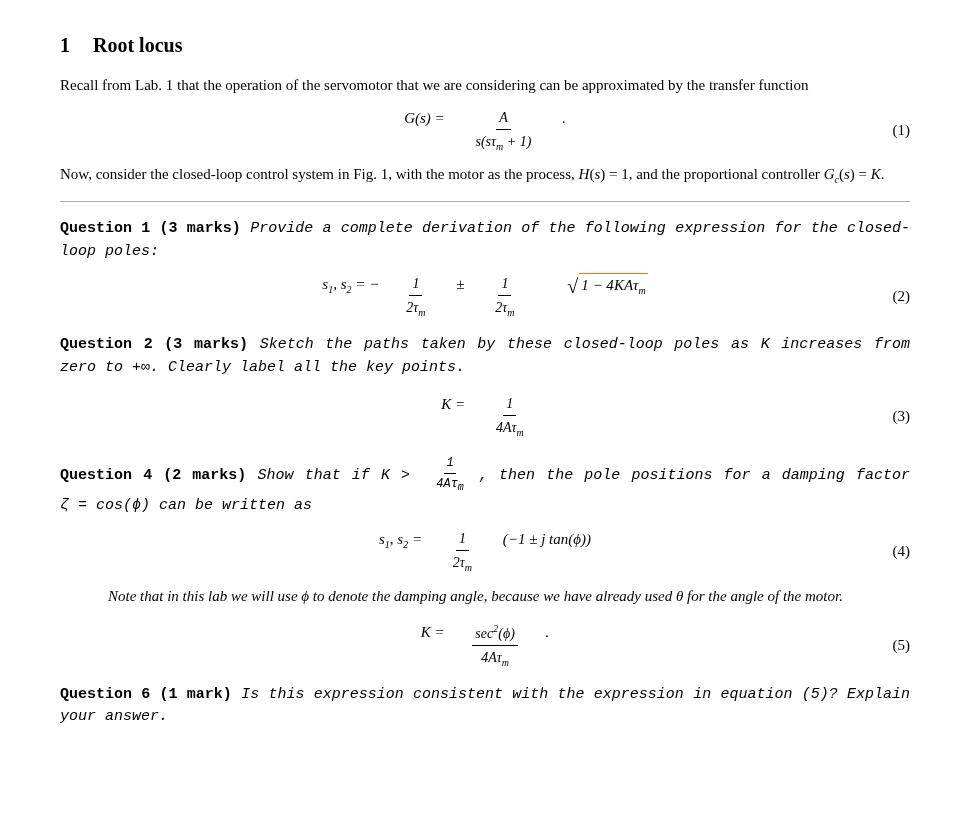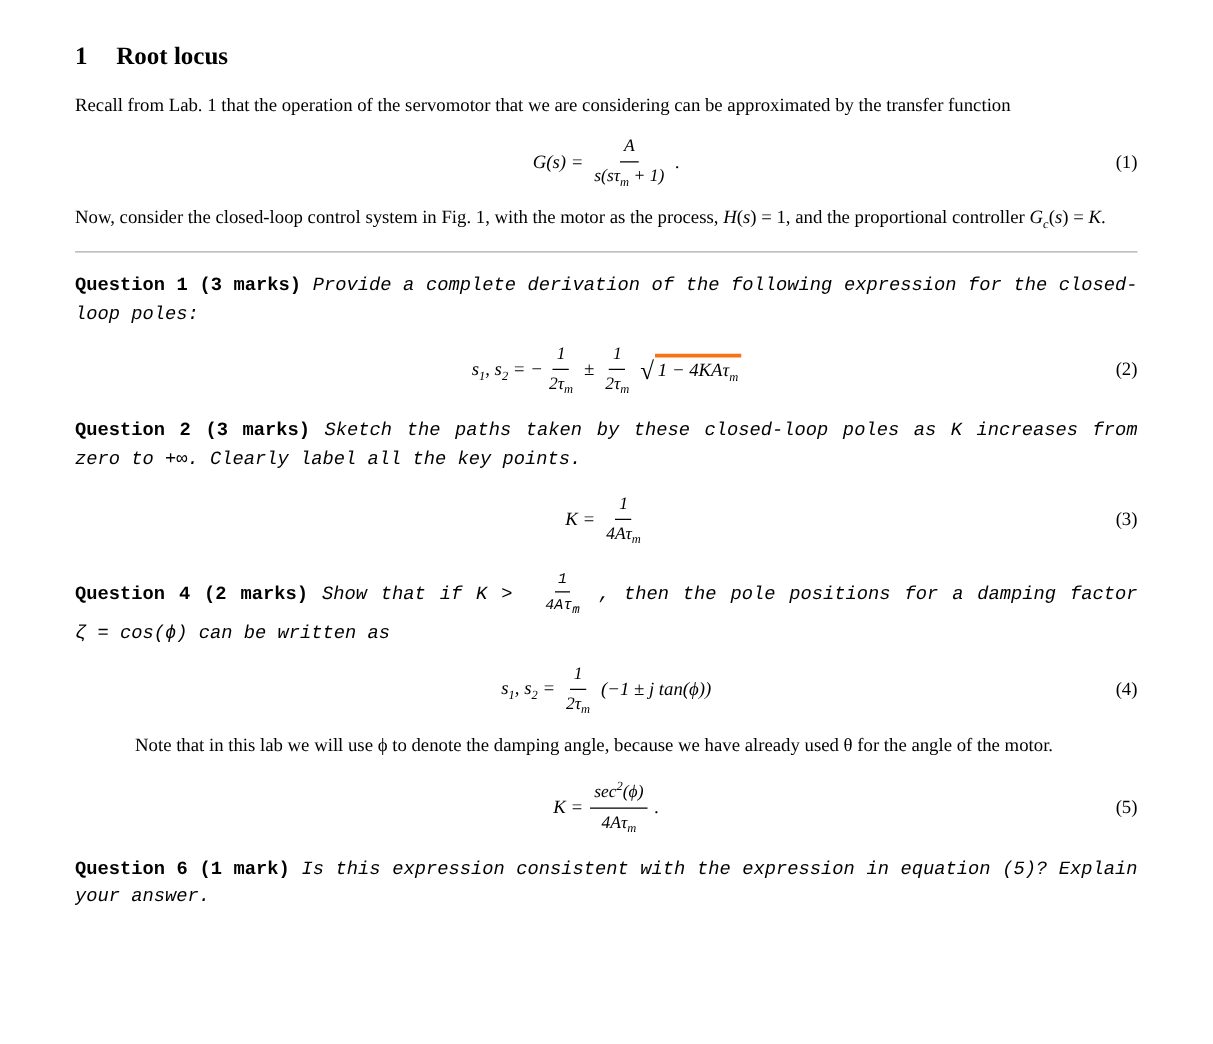--- a/index.html
+++ b/index.html
@@ -60,35 +60,37 @@
     }
     .question-line {
       text-align: justify;
       font-family: Liberation Mono, monospace;
     }
     .italic {
       font-style: italic;
     }
     .small-note {
       margin-left: 48px;
+      font-style: italic;
       margin-top: 8px;
       margin-bottom: 0;
     }
     .formula-area {
       display: flex;
       align-items: center;
       justify-content: center;
       margin: 10px 0;
       position: relative;
     }
     .formula-inner {
       display: flex;
-      align-items: center;
+      align-items: flex-start;
       font-size: 15px;
       font-style: italic;
+      gap: 22px;
     }
     .eq-label {
       position: absolute;
       right: 0;
       font-style: normal;
       font-size: 15px;
     }
     sup {
       font-size: 10px;
       vertical-align: super;
@@ -101,21 +103,21 @@
       display: inline-flex;
       align-items: center;
       vertical-align: middle;
     }
     .sqrt-symbol {
       font-size: 20px;
       line-height: 1;
       margin-right: 1px;
     }
     .sqrt-content {
-      border-top: 3px solid #f97316;
+      border-top: 1px solid #f97316;
       padding: 0 2px;
       display: inline-block;
     }
   </style>
 </head>
 <body>
 
 <div class="section-title">
   <span class="section-number">1</span>
   <span>Root locus</span>

